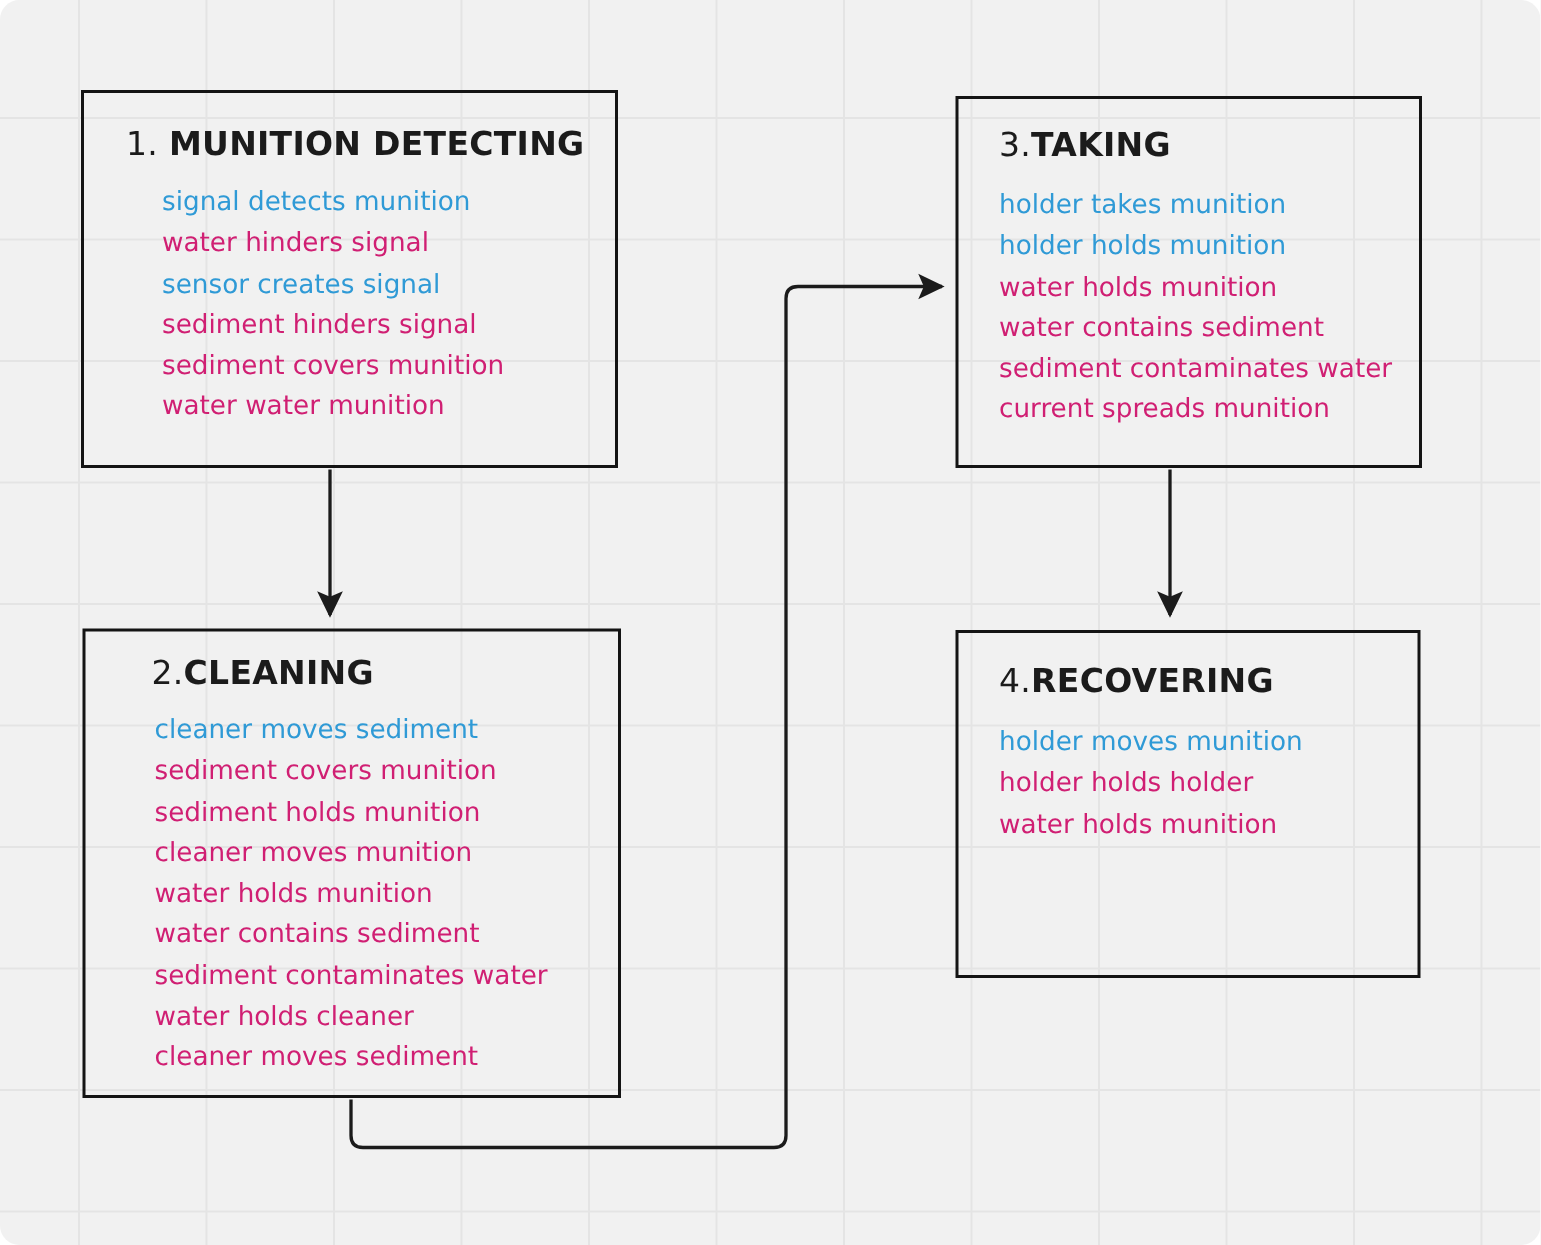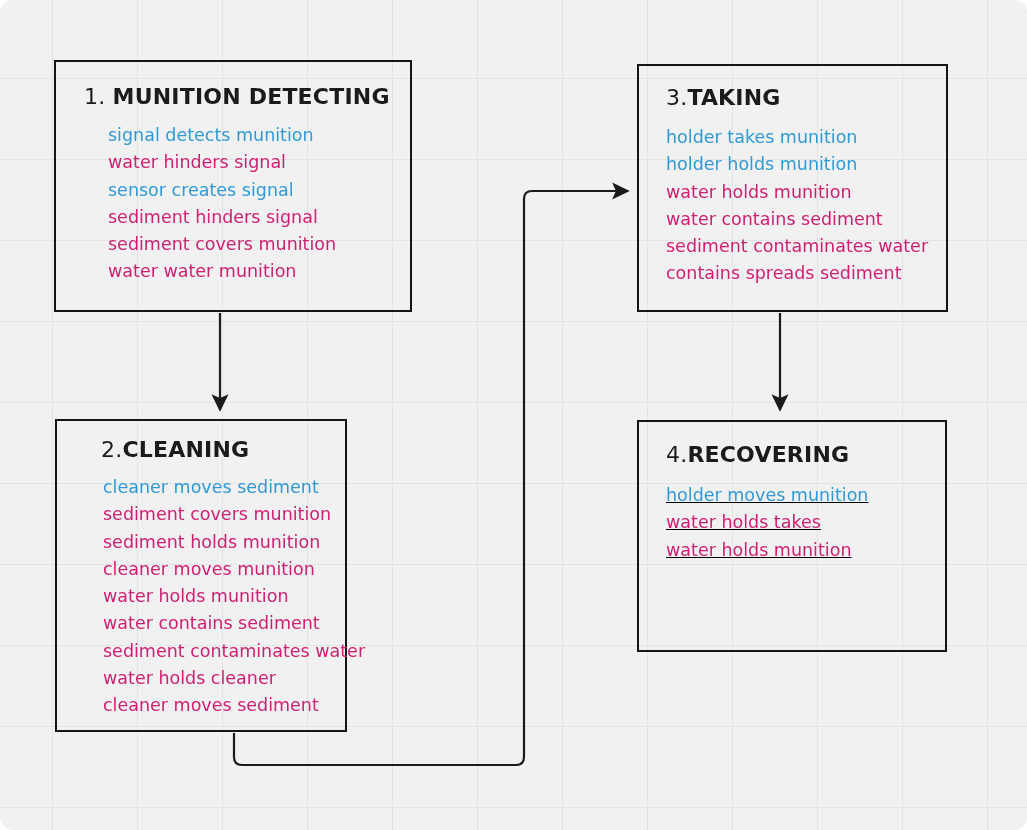--- a/index.html
+++ b/index.html
@@ -72,31 +72,31 @@
     white-space: nowrap;
   }
   .rel.blue  { color: #2f9ad6; }
   .rel.pink  { color: #d01f73; }
 
   
   #node-1 { left: 54px;  top: 60px;  width: 358px; height: 252px; }
   #node-1 .node-title { margin: 22px 0 0 28px; }
   #node-1 .rel-list   { margin: 13px 0 0 52px; }
 
-  #node-2 { left: 55px;  top: 419px; width: 292px; height: 313px; }
+  #node-2 { left: 55px;  top: 419px; width: 359px; height: 313px; }
   #node-2 .node-title { margin: 16px 0 0 44px; }
   #node-2 .rel-list   { margin: 12px 4px 0 46px; }
 
   #node-3 { left: 637px; top: 64px;  width: 311px; height: 248px; }
   #node-3 .node-title { margin: 19px 0 0 27px; }
   #node-3 .rel-list   { margin: 14px 0 0 27px; }
 
   #node-4 { left: 637px; top: 420px; width: 310px; height: 232px; }
   #node-4 .node-title { margin: 20px 0 0 27px; }
-  #node-4 .rel-list   { margin: 15px 0 0 27px; text-decoration: underline; }
+  #node-4 .rel-list   { margin: 15px 0 0 27px; }
 </style>
 </head>
 <body>
 
 <div id="canvas">
 
   <svg class="edge-layer" viewBox="0 0 1027 830" width="1027" height="830" xmlns="http://www.w3.org/2000/svg">
     <defs>
       <marker id="arrowhead" markerWidth="9" markerHeight="9" refX="7.2" refY="4.5" orient="auto" markerUnits="strokeWidth">
         <path d="M 0 0.6 L 8 4.5 L 0 8.4 L 1.7 4.5 Z" fill="#1b1b1b"></path>
@@ -150,31 +150,31 @@
     <div class="node-inner">
       <div class="node-title">
         <span class="num">3.</span><span class="name">TAKING</span>
       </div>
       <ul class="rel-list">
         <li class="rel blue">holder takes munition</li>
         <li class="rel blue">holder holds munition</li>
         <li class="rel pink">water holds munition</li>
         <li class="rel pink">water contains sediment</li>
         <li class="rel pink">sediment contaminates water</li>
-        <li class="rel pink">contains spreads sediment</li>
+        <li class="rel pink">current spreads munition</li>
       </ul>
     </div>
   </div>
 
   <div class="node" id="node-4">
     <div class="node-inner">
       <div class="node-title">
         <span class="num">4.</span><span class="name">RECOVERING</span>
       </div>
       <ul class="rel-list">
         <li class="rel blue">holder moves munition</li>
-        <li class="rel pink">water holds takes</li>
+        <li class="rel pink">holder holds holder</li>
         <li class="rel pink">water holds munition</li>
       </ul>
     </div>
   </div>
 
 </div>
 
 </body></html>

